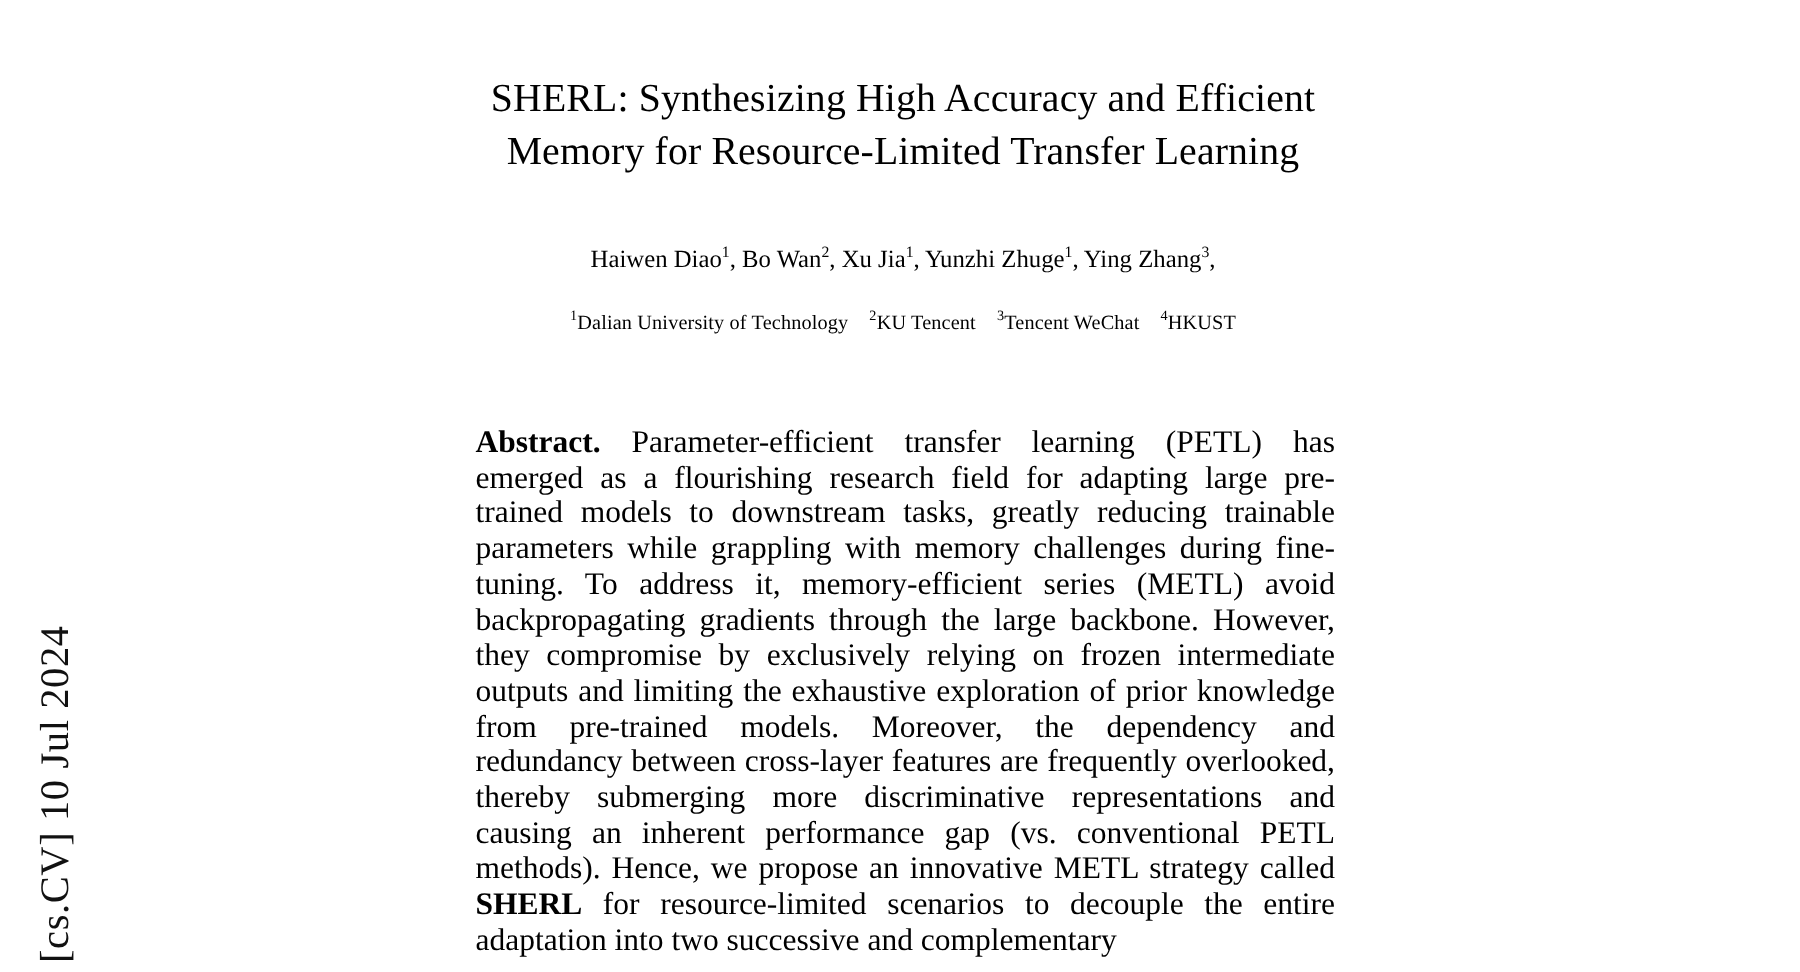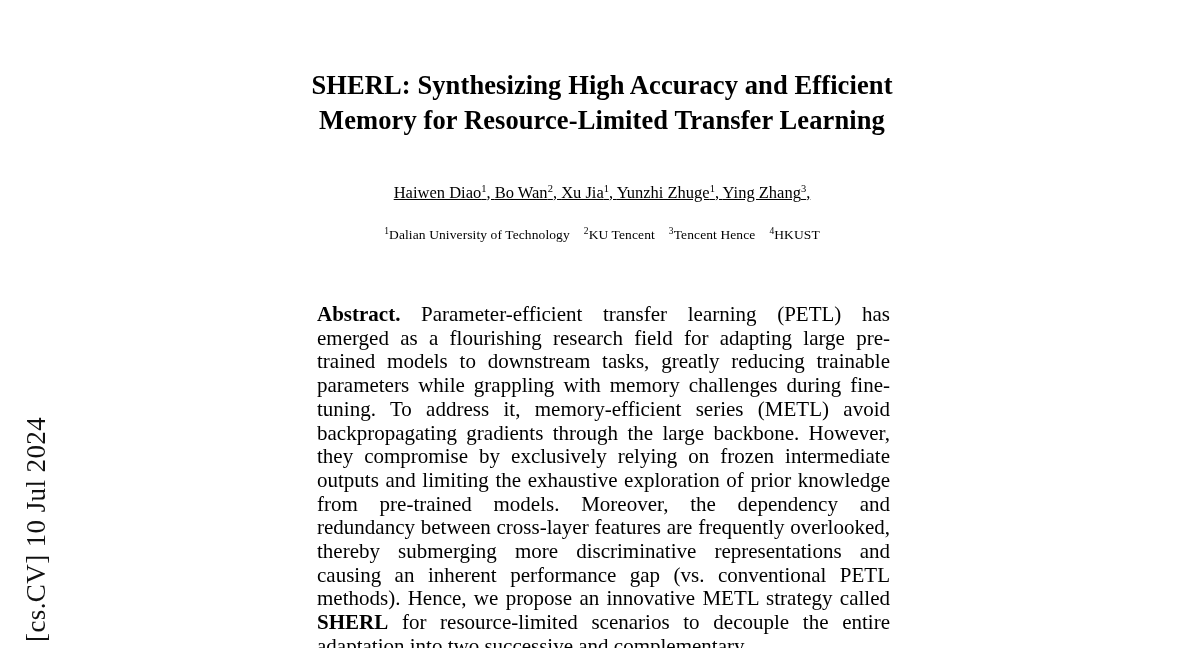--- a/index.html
+++ b/index.html
@@ -49,35 +49,34 @@
   }
 
   .content {
     position: absolute;
     left: 258px;
     top: 0;
     width: 688px;
   }
 
   .title {
-    margin-top: 68px;
+    margin-top: 48px;
     font-size: 26.5px;
-    font-weight: bold;
+    font-weight: normal;
     line-height: 35px;
     text-align: center;
     letter-spacing: 0.1px;
   }
   .title .line2 { display: block; }
 
   .authors {
     margin-top: 42px;
     font-size: 16.5px;
     line-height: 26px;
     text-align: center;
-    text-decoration: underline;
   }
   .authors sup {
     font-size: 10.5px;
     vertical-align: super;
     line-height: 0;
   }
 
   .affiliations {
     margin-top: 21px;
     font-size: 13.5px;
@@ -122,19 +121,19 @@
       <span class="line2">Memory for Resource-Limited Transfer Learning</span>
     </div>
 
     <div class="authors">
       <div>
         <span><span>Haiwen Diao</span><sup>1</sup><span>, </span></span><span><span>Bo Wan</span><sup>2</sup><span>, </span></span><span><span>Xu Jia</span><sup>1</sup><span>, </span></span><span><span>Yunzhi Zhuge</span><sup>1</sup><span>, </span></span><span><span>Ying Zhang</span><sup>3</sup><span>,</span></span>
       </div>
     </div>
 
     <div class="affiliations">
-      <span><sup>1</sup><span>Dalian University of Technology</span></span><span class="affil-sep"></span><span><sup>2</sup><span>KU Tencent</span></span><span class="affil-sep"></span><span><sup>3</sup><span>Tencent Hence</span></span><span class="affil-sep"></span><span><sup>4</sup><span>HKUST</span></span>
+      <span><sup>1</sup><span>Dalian University of Technology</span></span><span class="affil-sep"></span><span><sup>2</sup><span>KU Tencent</span></span><span class="affil-sep"></span><span><sup>3</sup><span>Tencent WeChat</span></span><span class="affil-sep"></span><span><sup>4</sup><span>HKUST</span></span>
     </div>
 
     <div class="abstract"><b>Abstract.</b><span> Parameter-efficient transfer learning (PETL) has emerged as a flourishing research field for adapting large pre-trained models to downstream tasks, greatly reducing trainable parameters while grappling with memory challenges during fine-tuning. To address it, memory-efficient series (METL) avoid backpropagating gradients through the large backbone. However, they compromise by exclusively relying on frozen intermediate outputs and limiting the exhaustive exploration of prior knowledge from pre-trained models. Moreover, the dependency and redundancy between cross-layer features are frequently overlooked, thereby submerging more discriminative representations and causing an inherent performance gap (vs. conventional PETL methods). Hence, we propose an innovative METL strategy called </span><b>SHERL</b><span> for resource-limited scenarios to decouple the entire adaptation into two successive and complementary</span></div>
 
   </div>
 </div>
 
 </body></html>

